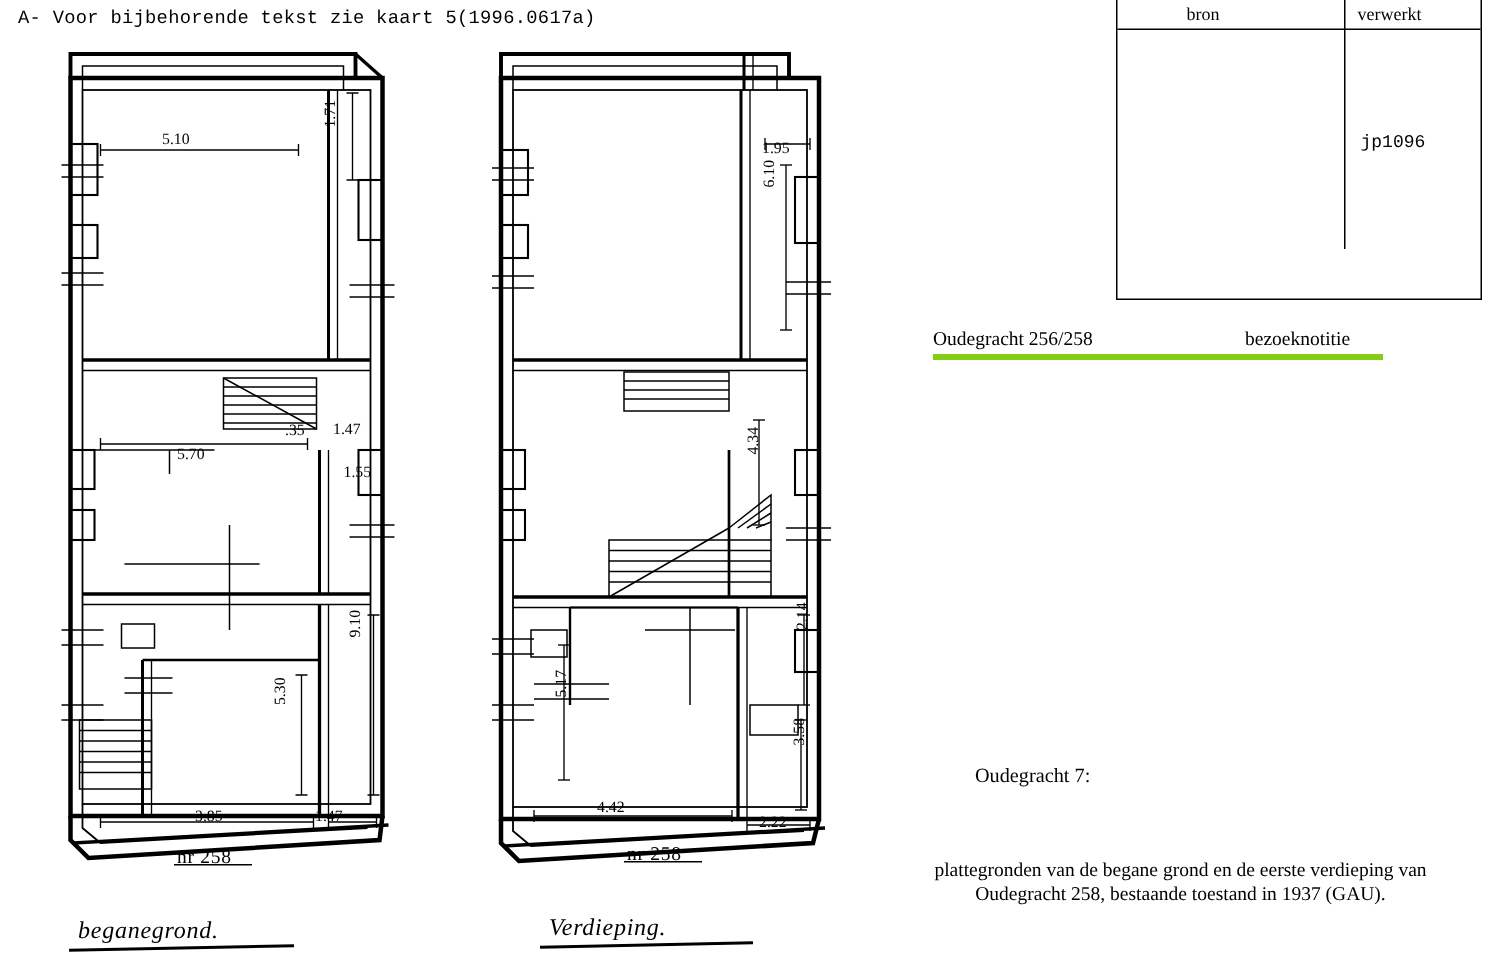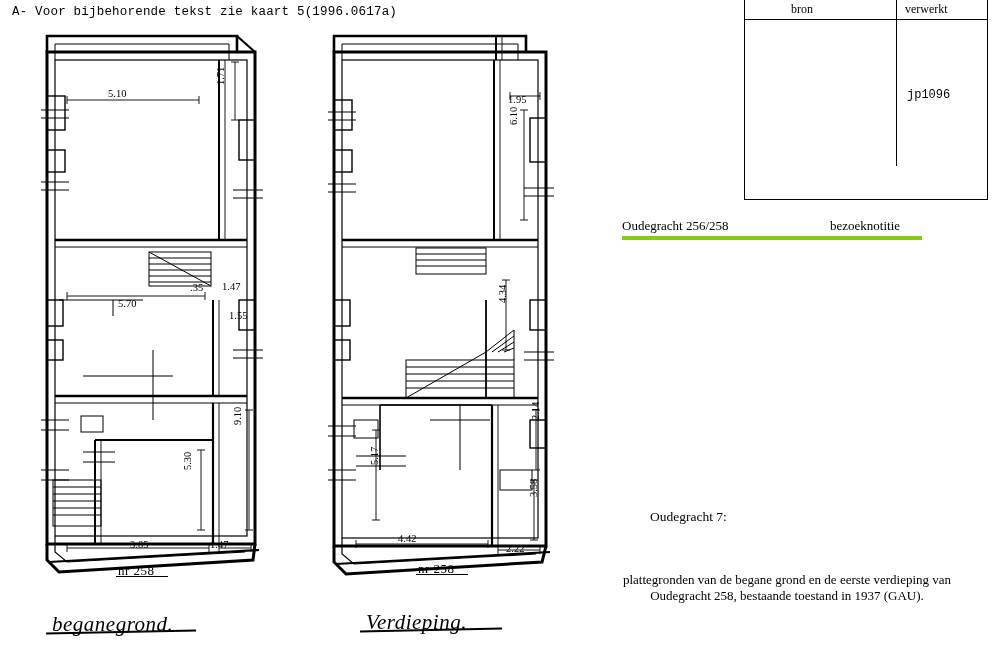--- a/index.html
+++ b/index.html
@@ -113,21 +113,21 @@
     font-size: 13px;
     line-height: 16px;
     text-align: center;
   }
 
   
   .plan-caption {
     position: absolute;
     font-family: "Liberation Serif", serif;
     font-style: italic;
-    font-size: 21px;
+    font-size: 16px;
     letter-spacing: 0.5px;
   }
   #cap-begane { left: 52px; top: 612px; }
   #cap-verdieping { left: 366px; top: 610px; }
   .cap-underline {
     position: absolute;
     height: 0;
     border-top: 2px solid #000;
   }
   #ul-begane { left: 46px; top: 631px; width: 150px; transform: rotate(-1.2deg); }

